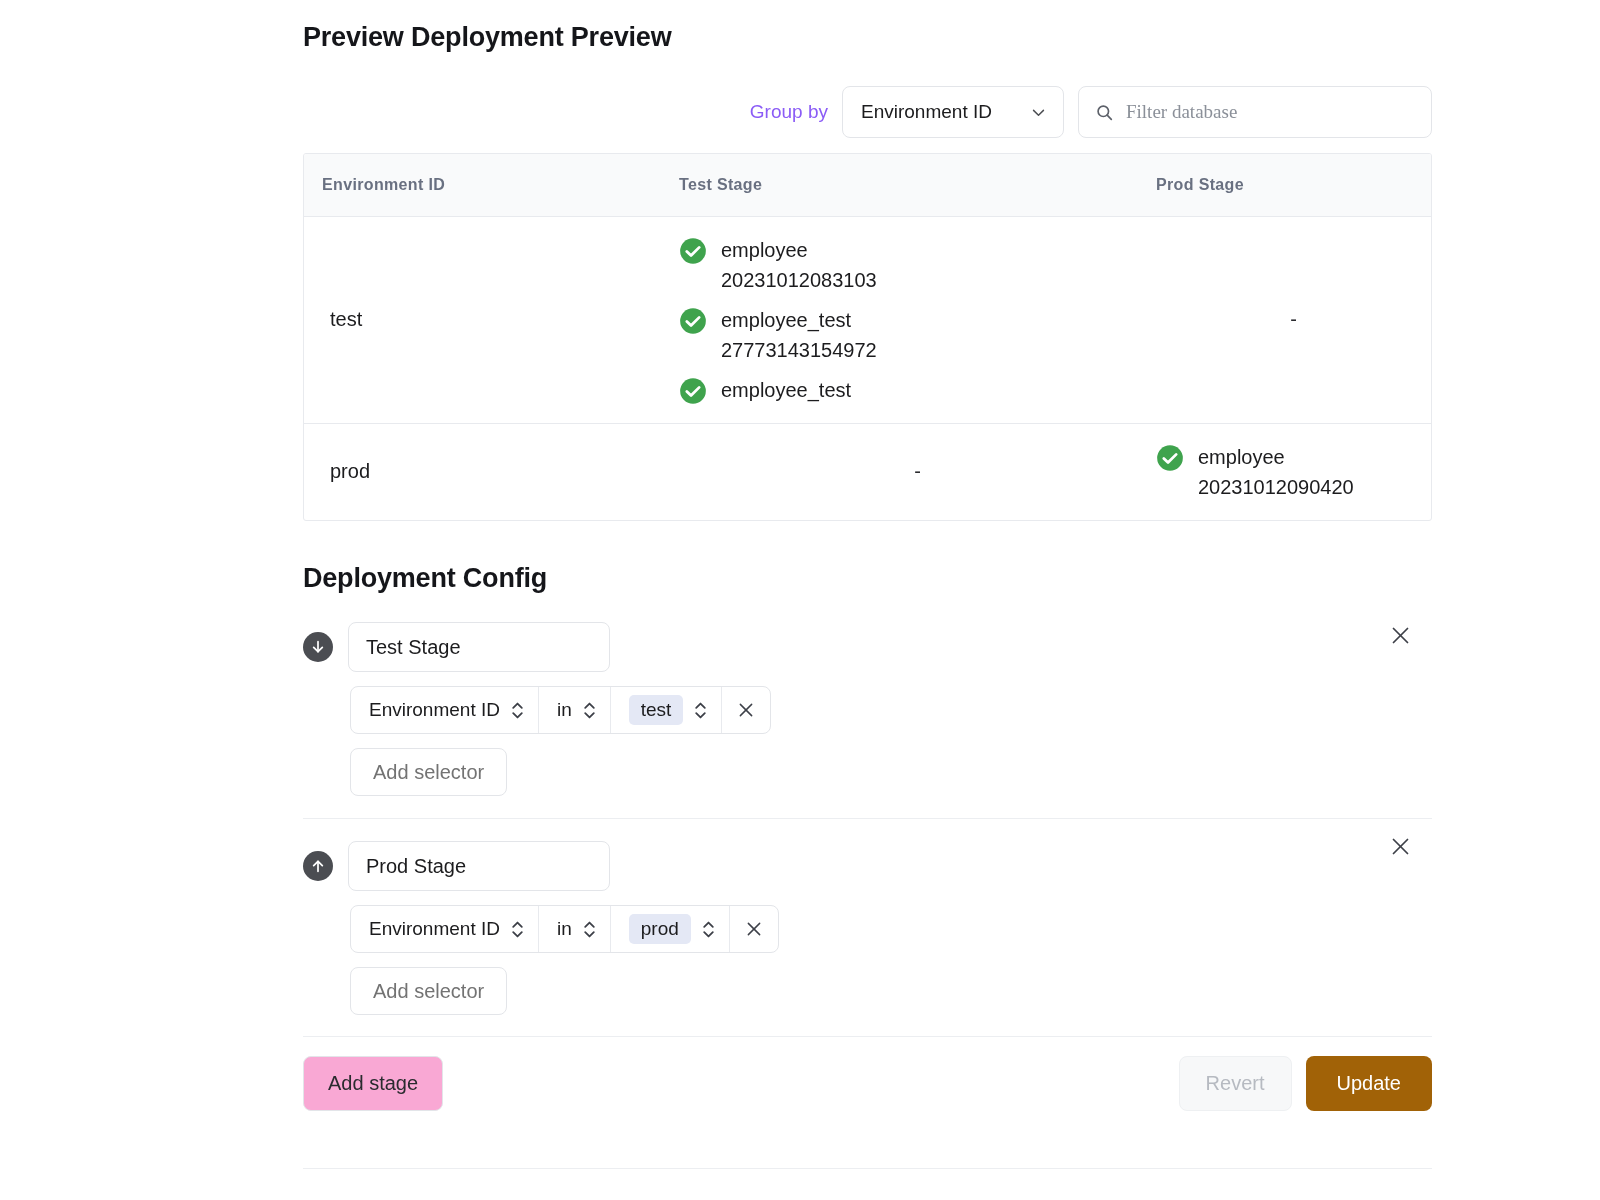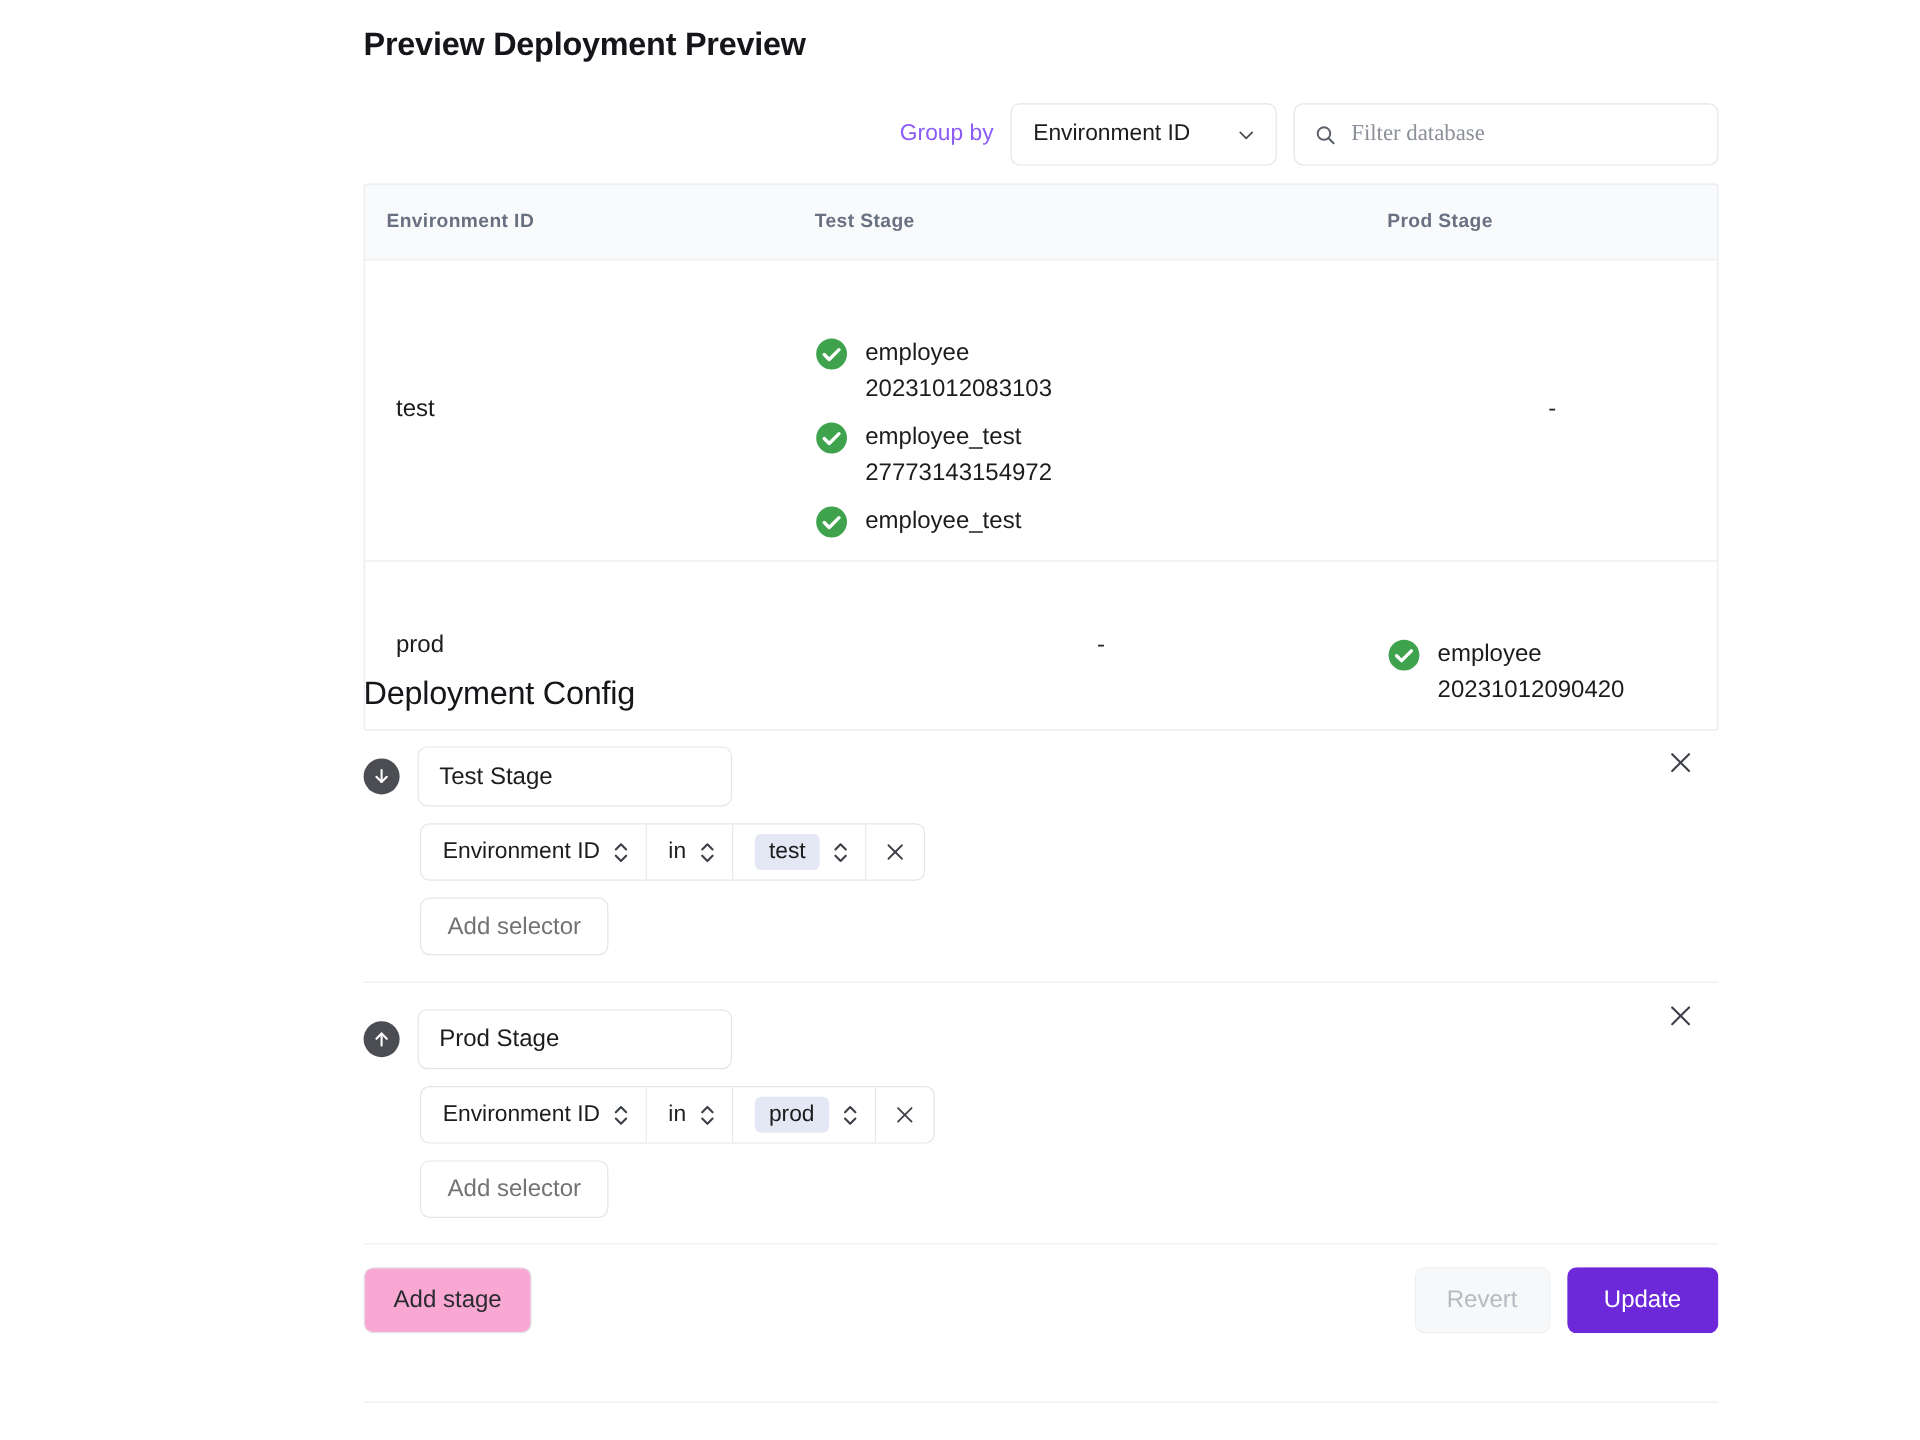--- a/index.html
+++ b/index.html
@@ -130,21 +130,21 @@
     vertical-align: middle;
     font-size: 20px;
     color: #1c1c1e;
     padding: 18px 0;
   }
   .tbl tbody tr:last-child td { border-bottom: none; }
   .tbl tbody td.c1 { padding-left: 26px; }
 
   .dash { font-size: 20px; color: #2a2b2f; text-align: center; display: block; }
 
-  .chip-list { display: flex; flex-direction: column; gap: 10px; margin-top: 44px; }
+  .chip-list { display: flex; flex-direction: column; gap: 10px; }
   .chip {
     display: flex;
     align-items: flex-start;
     gap: 14px;
   }
   .check-icon {
     width: 28px;
     height: 28px;
     flex: 0 0 auto;
     margin-top: 2px;
@@ -156,21 +156,21 @@
     max-width: 215px;
     word-break: break-word;
   }
 
   
   .config-title {
     position: absolute;
     left: 303px;
     top: 563px;
     font-size: 27px;
-    font-weight: 400;
+    font-weight: 700;
     letter-spacing: -0.2px;
     color: #15161a;
   }
 
   .stages {
     position: absolute;
     left: 303px;
     top: 608px;
     width: 1129px;
   }
@@ -327,21 +327,21 @@
     padding: 0 26px;
     border-color: #eef0f2;
     background: #f7f8f9;
     font-size: 20px;
     color: #b6bac1;
     cursor: default;
   }
   .btn-update {
     height: 55px;
     padding: 0 30px;
-    background: #6d28d9;
+    background: #a16207;
     font-size: 20px;
     color: #ffffff;
   }
 </style>
 </head>
 <body>
 
 <div class="page">
 
   <div class="preview-title">Preview Deployment Preview</div>

